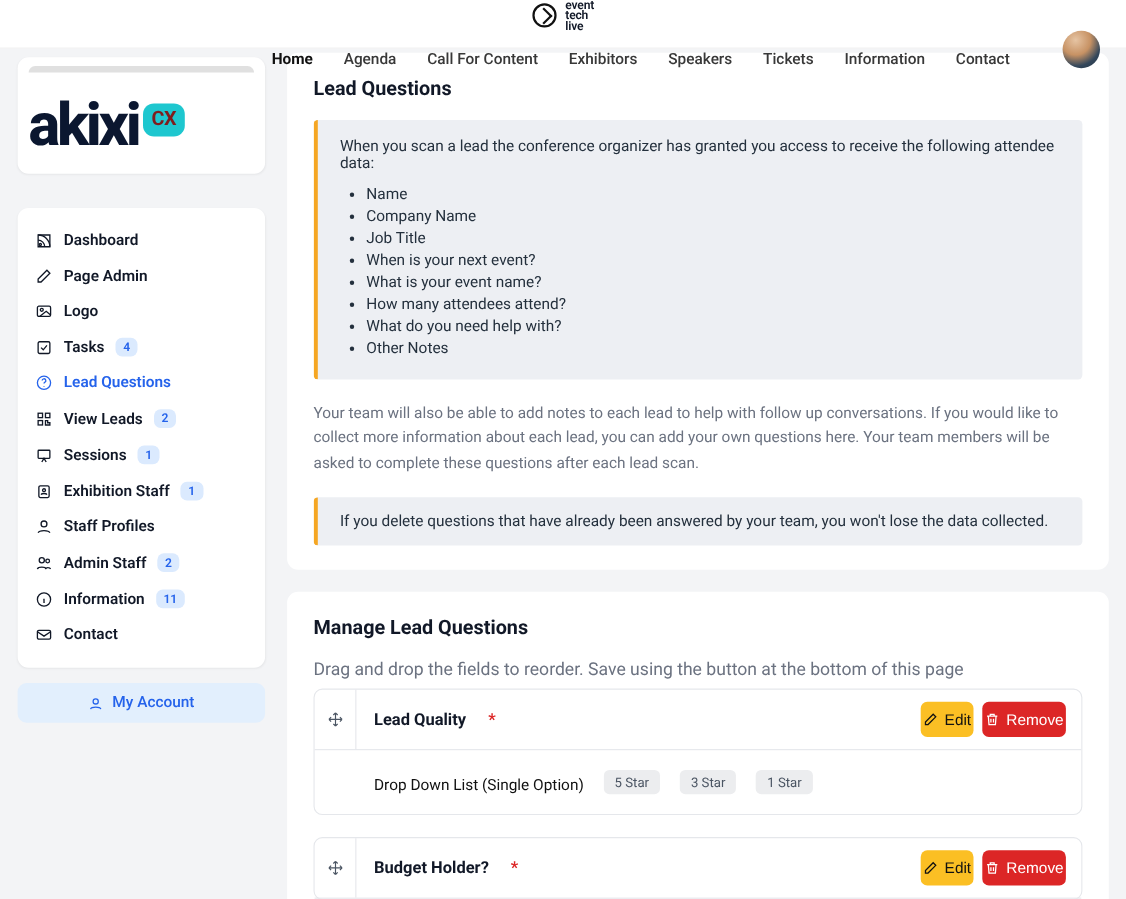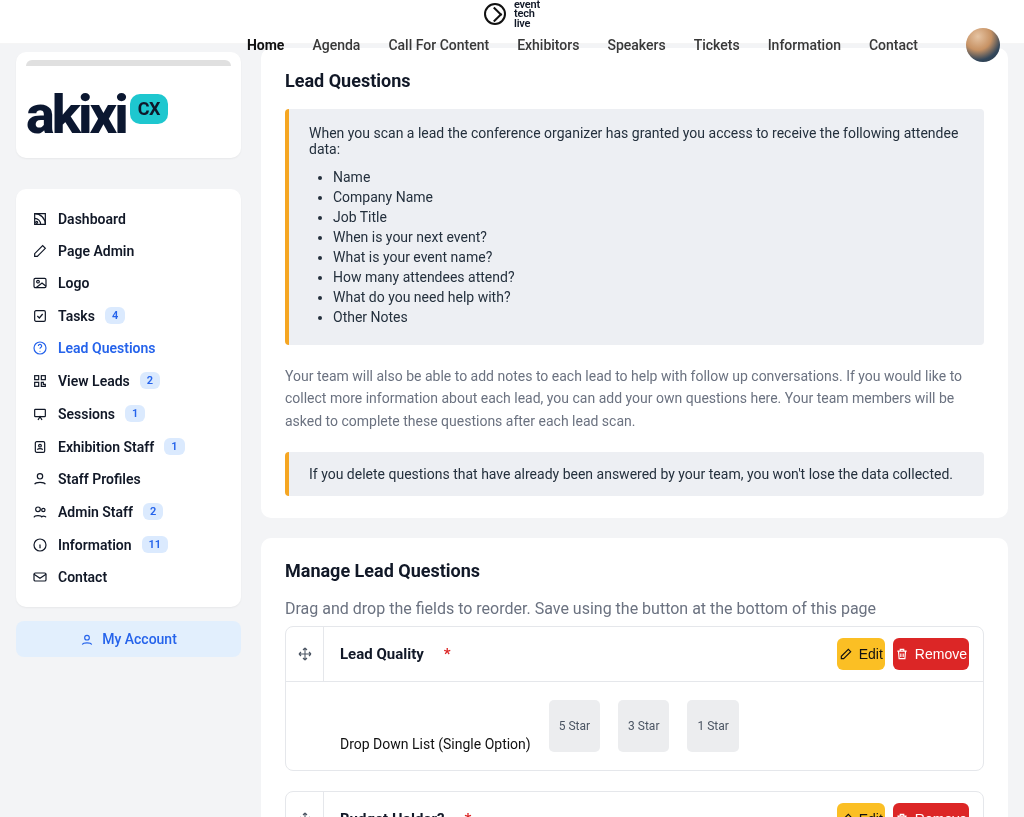--- a/index.html
+++ b/index.html
@@ -5,32 +5,32 @@
 * { box-sizing: border-box; margin: 0; padding: 0; }
 body { font-family: -apple-system, BlinkMacSystemFont, "Segoe UI", Roboto, Helvetica, Arial, sans-serif; background: #f3f4f6; color: #111827; width: 1024px; overflow-x: hidden; }
 a { text-decoration: none; color: inherit; }
 
 
 .topbar { background: #fff; height: 44px; display: flex; align-items: center; padding: 0 24px; position: relative; border-bottom: 1px solid rgba(0,0,0,0.04); flex-direction: column;}
 .brand { display: flex; align-items: center; gap: 8px; }
 .brand-logo { width: 22px; height: 22px; border: 2px solid #111; border-radius: 50%; position: relative; display:flex;align-items:center;justify-content:center;}
 .brand-logo::before{content:"";width:9px;height:9px;border:2px solid #111;border-left:none;border-bottom:none;transform:rotate(45deg);position:absolute;}
 .brand-text { display: flex; flex-direction: column; line-height: 0.85; font-size: 11px; font-weight: 600; letter-spacing: -0.2px;}
-.nav-links { margin-left: auto; display: flex; gap: 28px; align-items: center; font-size: 14px; color: #383838; font-weight: 500;}
+.nav-links { margin-left: auto; display: flex; gap: 28px; align-items: flex-end; font-size: 14px; color: #383838; font-weight: 500;}
 .nav-links .home { font-weight: 700; color: #111;}
 .avatar { width: 34px; height: 34px; border-radius: 50%; background: radial-gradient(circle at 35% 25%, #e6c4a3 0%, #c79264 40%, #33475b 70%, #24333f 100%); margin-left: 20px;}
 
 .page { display: flex; gap: 20px; padding: 4px 16px 40px 16px; align-items: flex-start;}
 .sidebar-col { width: 225px; flex-shrink: 0; padding-top: 4px;}
 
 .card { background: #fff; border-radius: 10px; box-shadow: 0 1px 2px rgba(0,0,0,0.05);}
 .side-stripe { height: 6px; background: #e0e0e0; border-radius: 6px 6px 0 0; margin-bottom: 6px;}
 .logo-card { padding: 8px 10px 16px 10px; margin-bottom: 31px;}
 .akixi { font-size: 54px; font-weight: 800; letter-spacing: -3px; color: #0b1730; display:flex;align-items:center;line-height:1;padding-top:16px;}
-.akixi .cx { background:#1ec7cf;color:#0f172a;font-size:18px;font-weight:700;border-radius:10px;padding:6px 8px;margin-left:4px;letter-spacing:-0.5px;align-self:flex-start;margin-top:6px;}
+.akixi .cx { background:#1ec7cf;color:#7f1d1d;font-size:18px;font-weight:700;border-radius:10px;padding:6px 8px;margin-left:4px;letter-spacing:-0.5px;align-self:flex-start;margin-top:6px;}
 
 .nav-card { padding: 14px 6px 14px 6px;}
 .nav-item { display:flex; align-items:center; gap:10px; padding: 8px 10px; font-size: 14px; font-weight:600; color:#111827; border-radius:6px; cursor:pointer;}
 .nav-item.active { color:#2563eb;}
 .nav-item .icon { width:16px; height:16px; flex-shrink:0; stroke:#111827; stroke-width:1.8; fill:none;}
 .nav-item.active .icon{stroke:#2563eb;}
 .badge { background:#dbeafe; color:#2563eb; font-size:11px; font-weight:600; padding:2px 7px; border-radius:6px;}
 
 .my-account { margin-top: 14px; background:#e2effd; color:#2563eb; font-size:14px; font-weight:500; padding:10px; border-radius:8px; display:flex;align-items:flex-end;justify-content:center;gap:8px;cursor:pointer;}
 .my-account svg{width:14px;height:14px;stroke:#2563eb;fill:none;stroke-width:2;}
@@ -55,21 +55,21 @@
 .req{color:#dc2626;}
 .q-actions{display:flex;gap:8px;padding:0 14px;}
 .btn{display:inline-flex;align-items:center;gap:6px;font-size:14px;font-weight:400;padding:8px 2px;border-radius:6px;border:none;cursor:pointer;}
 .btn svg{width:14px;height:14px;stroke-width:2;fill:none;}
 .btn-edit{background:#fbbf24;color:#111;}
 .btn-edit svg{stroke:#111;}
 .btn-remove{background:#dc2626;color:#fff;justify-content:space-between;}
 .btn-remove svg{stroke:#fff;}
 .q-body{padding:18px 16px 18px 54px;display:flex;align-items:flex-end;gap:18px;flex-wrap:wrap;}
 .q-type{font-size:14px;color:#111;}
-.chip{background:#ecedef;color:#4b5563;font-size:12px;padding:19px 10px;border-radius:5px;}
+.chip{background:#ecedef;color:#4b5563;font-size:12px;padding:4px 10px;border-radius:5px;}
 </style>
 </head>
 <body>
 
 <div class="topbar">
   <div class="brand">
     <div class="brand-logo"></div>
     <div class="brand-text">
       <span>event</span>
       <span>tech</span>

